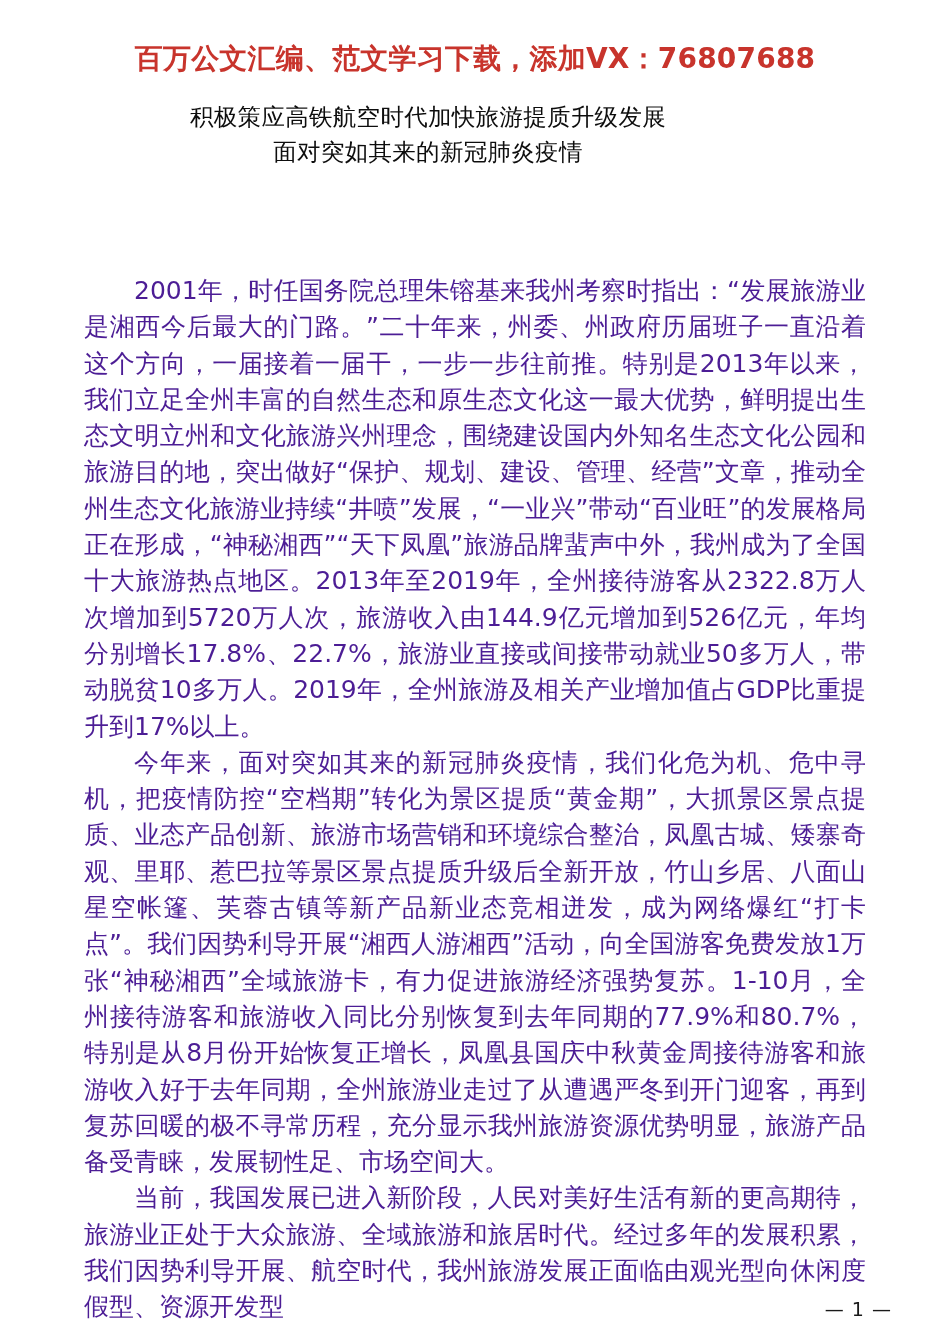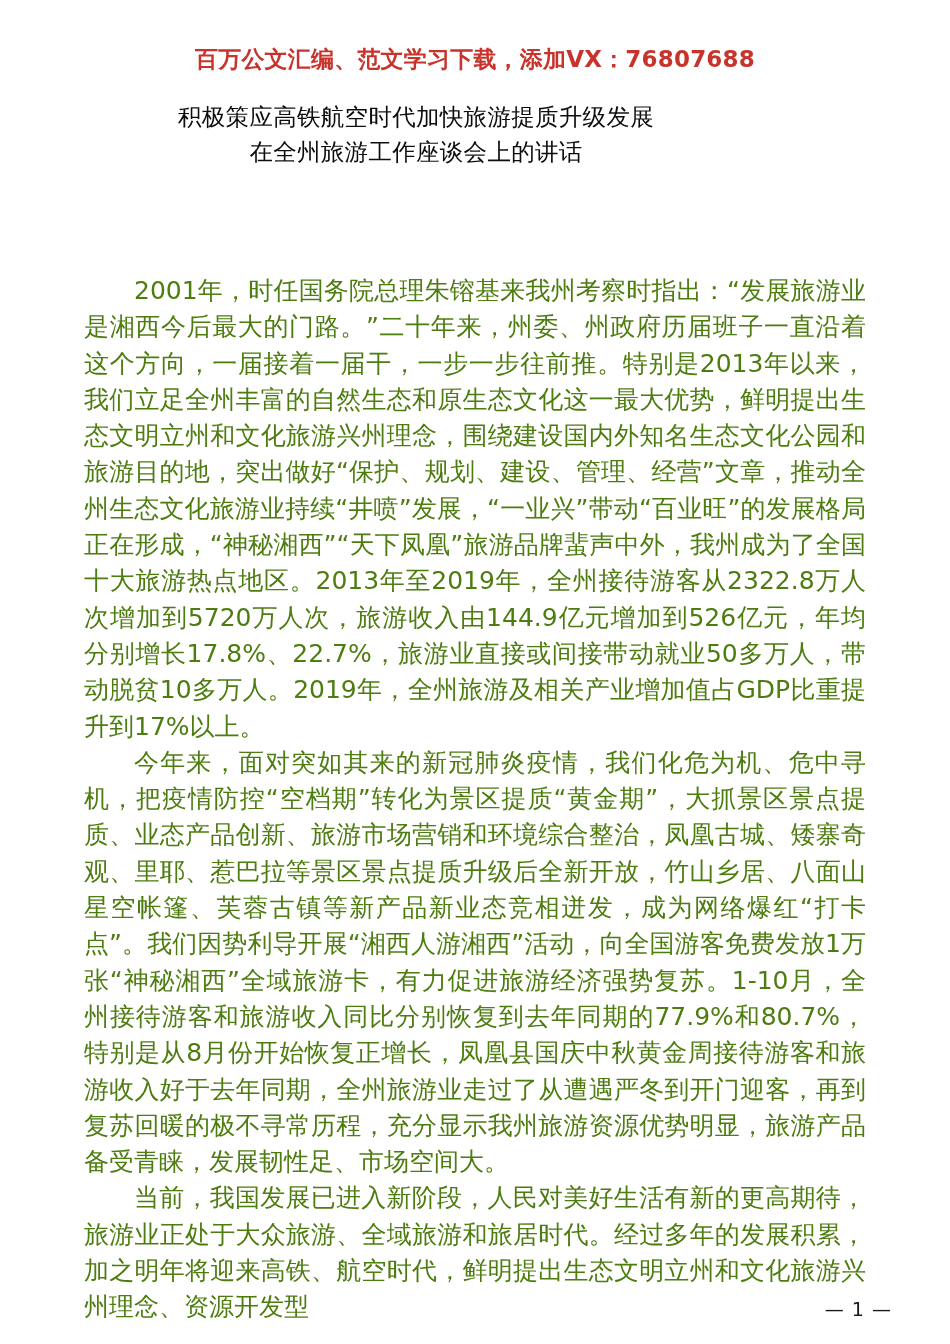--- a/index.html
+++ b/index.html
@@ -23,33 +23,33 @@
     box-sizing: border-box;
   }
 
   
   .promo-banner {
     position: absolute;
     top: 44px;
     left: 0;
     width: 950px;
     text-align: center;
-    font-size: 23px;
+    font-size: 28px;
     line-height: 30px;
     letter-spacing: 0.2px;
     color: #c8342c;
     font-weight: 600;
     white-space: nowrap;
   }
 
   
   .title-block {
     position: absolute;
     top: 100px;
-    left: 0;
+    left: 12px;
     width: 794px;
     text-align: center;
     padding-left: 19px;
   }
   .title-line {
     font-size: 23.5px;
     line-height: 35px;
     letter-spacing: 0.3px;
     color: #0d0d0d;
     white-space: nowrap;
@@ -62,21 +62,21 @@
   }
 
   
   .body-text {
     position: absolute;
     top: 273px;
     left: 84px;
     width: 782px;
     font-size: 25px;
     line-height: 36.3px;
-    color: #4d7c0f;
+    color: #4c1d95;
   }
   .body-text p {
     margin: 0;
     text-align: justify;
     text-justify: inter-ideograph;
     text-indent: 2em;
     letter-spacing: 0;
   }
   .body-text p.last-para {
     text-align: justify;
@@ -99,24 +99,24 @@
 </style>
 </head>
 <body>
 
 <div class="page">
 
   <div class="promo-banner">百万公文汇编、范文学习下载，添加VX：76807688</div>
 
   <div class="title-block">
     <div class="title-line">积极策应高铁航空时代加快旅游提质升级发展</div>
-    <div class="title-line">在全州旅游工作座谈会上的讲话</div>
+    <div class="title-line">面对突如其来的新冠肺炎疫情</div>
   </div>
 
   <div class="body-text">
     <p>2001年，时任国务院总理朱镕基来我州考察时指出：“发展旅游业是湘西今后最大的门路。”二十年来，州委、州政府历届班子一直沿着这个方向，一届接着一届干，一步一步往前推。特别是2013年以来，我们立足全州丰富的自然生态和原生态文化这一最大优势，鲜明提出生态文明立州和文化旅游兴州理念，围绕建设国内外知名生态文化公园和旅游目的地，突出做好“保护、规划、建设、管理、经营”文章，推动全州生态文化旅游业持续“井喷”发展，“一业兴”带动“百业旺”的发展格局正在形成，“神秘湘西”“天下凤凰”旅游品牌蜚声中外，我州成为了全国十大旅游热点地区。2013年至2019年，全州接待游客从2322.8万人次增加到5720万人次，旅游收入由144.9亿元增加到526亿元，年均分别增长17.8%、22.7%，旅游业直接或间接带动就业50多万人，带动脱贫10多万人。2019年，全州旅游及相关产业增加值占GDP比重提升到17%以上。</p>
     <p>今年来，面对突如其来的新冠肺炎疫情，我们化危为机、危中寻机，把疫情防控“空档期”转化为景区提质“黄金期”，大抓景区景点提质、业态产品创新、旅游市场营销和环境综合整治，凤凰古城、矮寨奇观、里耶、惹巴拉等景区景点提质升级后全新开放，竹山乡居、八面山星空帐篷、芙蓉古镇等新产品新业态竞相迸发，成为网络爆红“打卡点”。我们因势利导开展“湘西人游湘西”活动，向全国游客免费发放1万张“神秘湘西”全域旅游卡，有力促进旅游经济强势复苏。1-10月，全州接待游客和旅游收入同比分别恢复到去年同期的77.9%和80.7%，特别是从8月份开始恢复正增长，凤凰县国庆中秋黄金周接待游客和旅游收入好于去年同期，全州旅游业走过了从遭遇严冬到开门迎客，再到复苏回暖的极不寻常历程，充分显示我州旅游资源优势明显，旅游产品备受青睐，发展韧性足、市场空间大。</p>
-    <p class="last-para">当前，我国发展已进入新阶段，人民对美好生活有新的更高期待，旅游业正处于大众旅游、全域旅游和旅居时代。经过多年的发展积累，加之明年将迎来高铁、航空时代，鲜明提出生态文明立州和文化旅游兴州理念、资源开发型</p>
+    <p class="last-para">当前，我国发展已进入新阶段，人民对美好生活有新的更高期待，旅游业正处于大众旅游、全域旅游和旅居时代。经过多年的发展积累，我们因势利导开展、航空时代，我州旅游发展正面临由观光型向休闲度假型、资源开发型</p>
   </div>
 
   <div class="footer">— 1 —</div>
 
 </div>
 
 </body></html>

